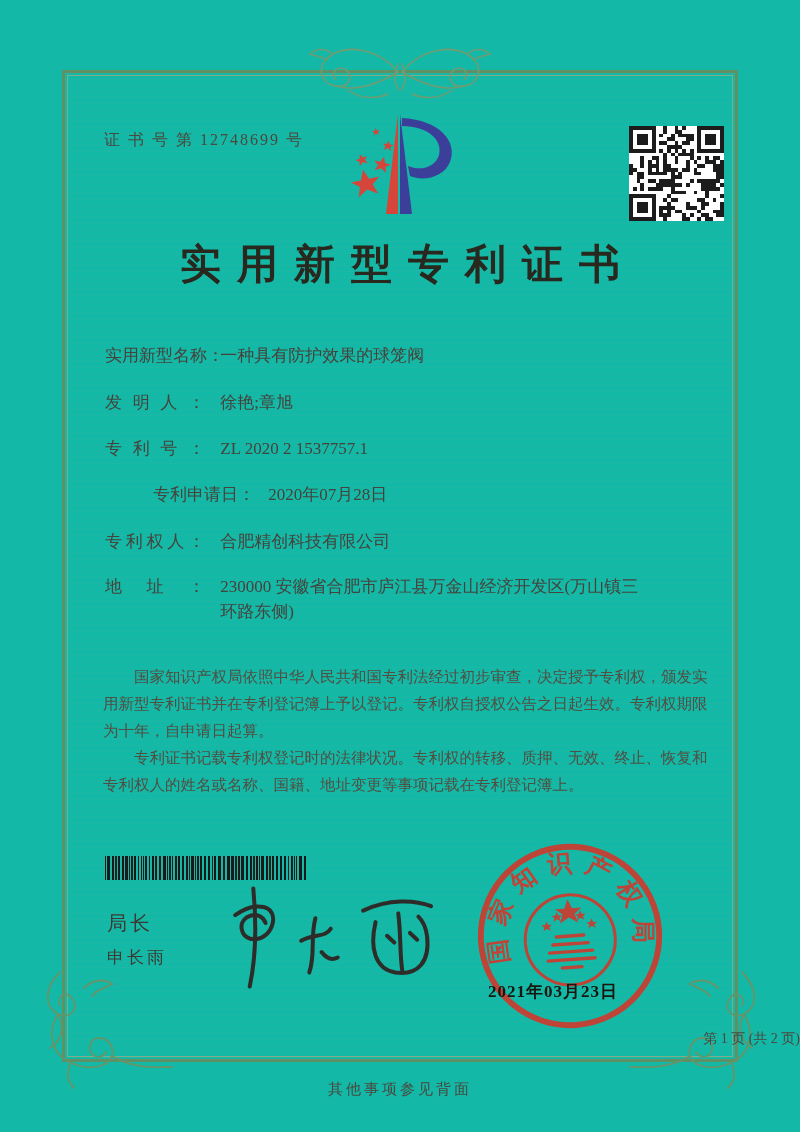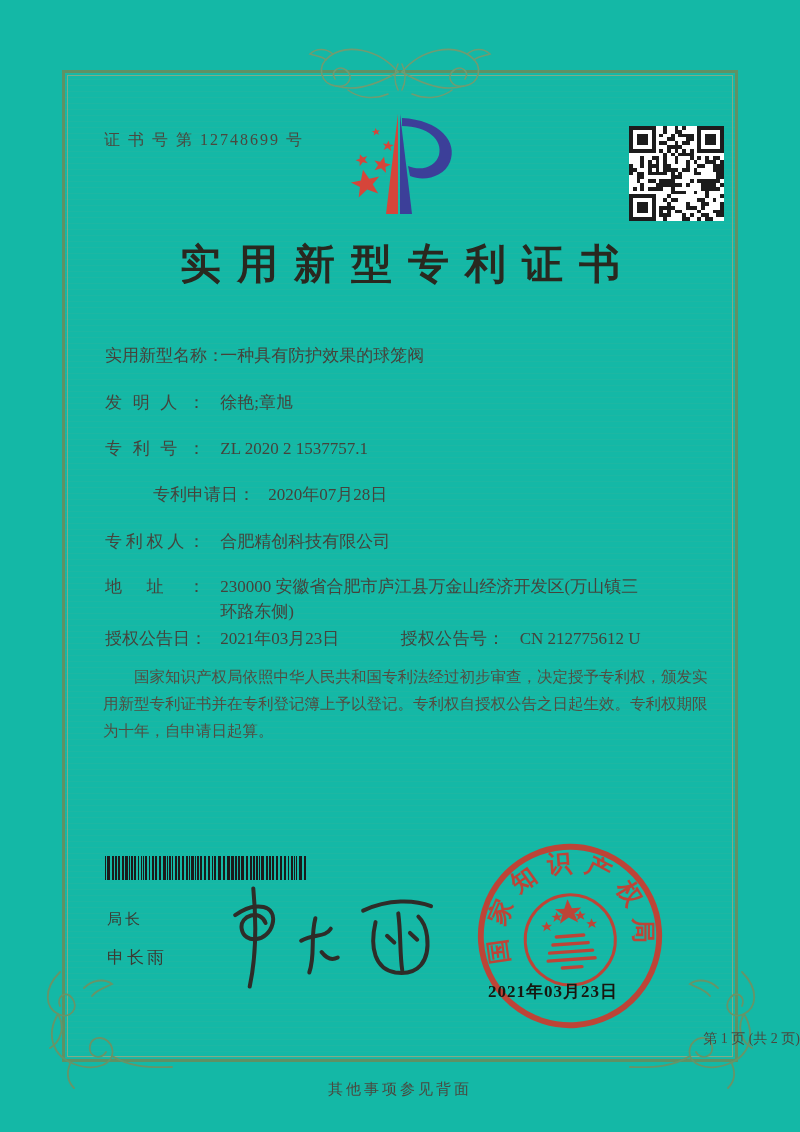--- a/index.html
+++ b/index.html
@@ -42,21 +42,21 @@
   }
   .row .val { display:inline-block; margin-left:11px; vertical-align:top; color:#45433c; }
   .row .val.wrap { white-space:normal; width:430px; }
   .row .lab2 { display:inline-block; width:104px; margin-left:16px; text-align:justify; text-align-last:justify; vertical-align:top; }
   .r0{top:344px;} .r1{top:391px;} .r2{top:437px;} .r3{top:483px;margin-left:48px;} .r4{top:530px;}
   .r5{top:575px;} .r6{top:627px;}
   .r6 .val { width:160px; }
   .paras { position:absolute; left:103px; top:664px; width:606px; font-size:15.5px; line-height:1.74; color:#514e42; }
   .paras p { text-indent:2em; }
   .barcode { position:absolute; left:104px; top:856px; width:206px; height:24px; }
-  .officer-title { position:absolute; left:107px; top:910px; font-size:15px; letter-spacing:3px; color:#3c3a33; }
+  .officer-title { position:absolute; left:107px; top:910px; font-size:20px; letter-spacing:3px; color:#3c3a33; }
   .officer-name  { position:absolute; left:107px; top:946px; font-size:17px; letter-spacing:3px; color:#3c3a33; }
   .signature { position:absolute; left:198px; top:880px; }
   .seal { position:absolute; left:472px; top:838px; opacity:0.9; transform:rotate(-4deg); }
   .seal-date { position:absolute; left:488px; top:980px; font-size:17px; font-weight:600; letter-spacing:1px; color:#17160f; z-index:4; }
   .page-num { position:absolute; left:0; right:0; top:1030px; text-align:right; font-size:14px; color:#4a483f; }
   .back-note { position:absolute; left:0; right:0; top:1080px; text-align:center; font-size:15px; letter-spacing:3px; color:#4a483f; }
 </style>
 </head>
 <body>
 
@@ -444,29 +444,24 @@
       <span class="val">2020年07月28日</span>
     </div>
     <div class="row r4">
       <span class="lab">专利权人：</span>
       <span class="val">合肥精创科技有限公司</span>
     </div>
     <div class="row r5">
       <span class="lab">地址：</span>
       <span class="val wrap">230000 安徽省合肥市庐江县万金山经济开发区(万山镇三环路东侧)</span>
     </div>
-    <div class="row r6">
-      <span class="lab">授权公告日：</span>
-      <span class="val">2021年03月23日</span>
-      <span class="lab2">授权公告号：</span>
-      <span class="val">CN 212775612 U</span>
-    </div>
 
     <div class="paras">
       <p>国家知识产权局依照中华人民共和国专利法经过初步审查，决定授予专利权，颁发实用新型专利证书并在专利登记簿上予以登记。专利权自授权公告之日起生效。专利权期限为十年，自申请日起算。</p>
+      <p>专利证书记载专利权登记时的法律状况。专利权的转移、质押、无效、终止、恢复和专利权人的姓名或名称、国籍、地址变更等事项记载在专利登记簿上。</p>
     </div>
 
     <svg id="barcode" class="barcode" width="206" height="24" viewBox="0 0 206 24" shape-rendering="crispEdges">
         <rect x="1" y="0" width="1" height="24" fill="#1a1a1a"></rect>
         <rect x="3" y="0" width="3" height="24" fill="#1a1a1a"></rect>
         <rect x="8" y="0" width="2" height="24" fill="#1a1a1a"></rect>
         <rect x="11" y="0" width="2" height="24" fill="#1a1a1a"></rect>
         <rect x="14" y="0" width="2" height="24" fill="#1a1a1a"></rect>
         <rect x="18" y="0" width="2" height="24" fill="#1a1a1a"></rect>
         <rect x="21" y="0" width="3" height="24" fill="#1a1a1a"></rect>

